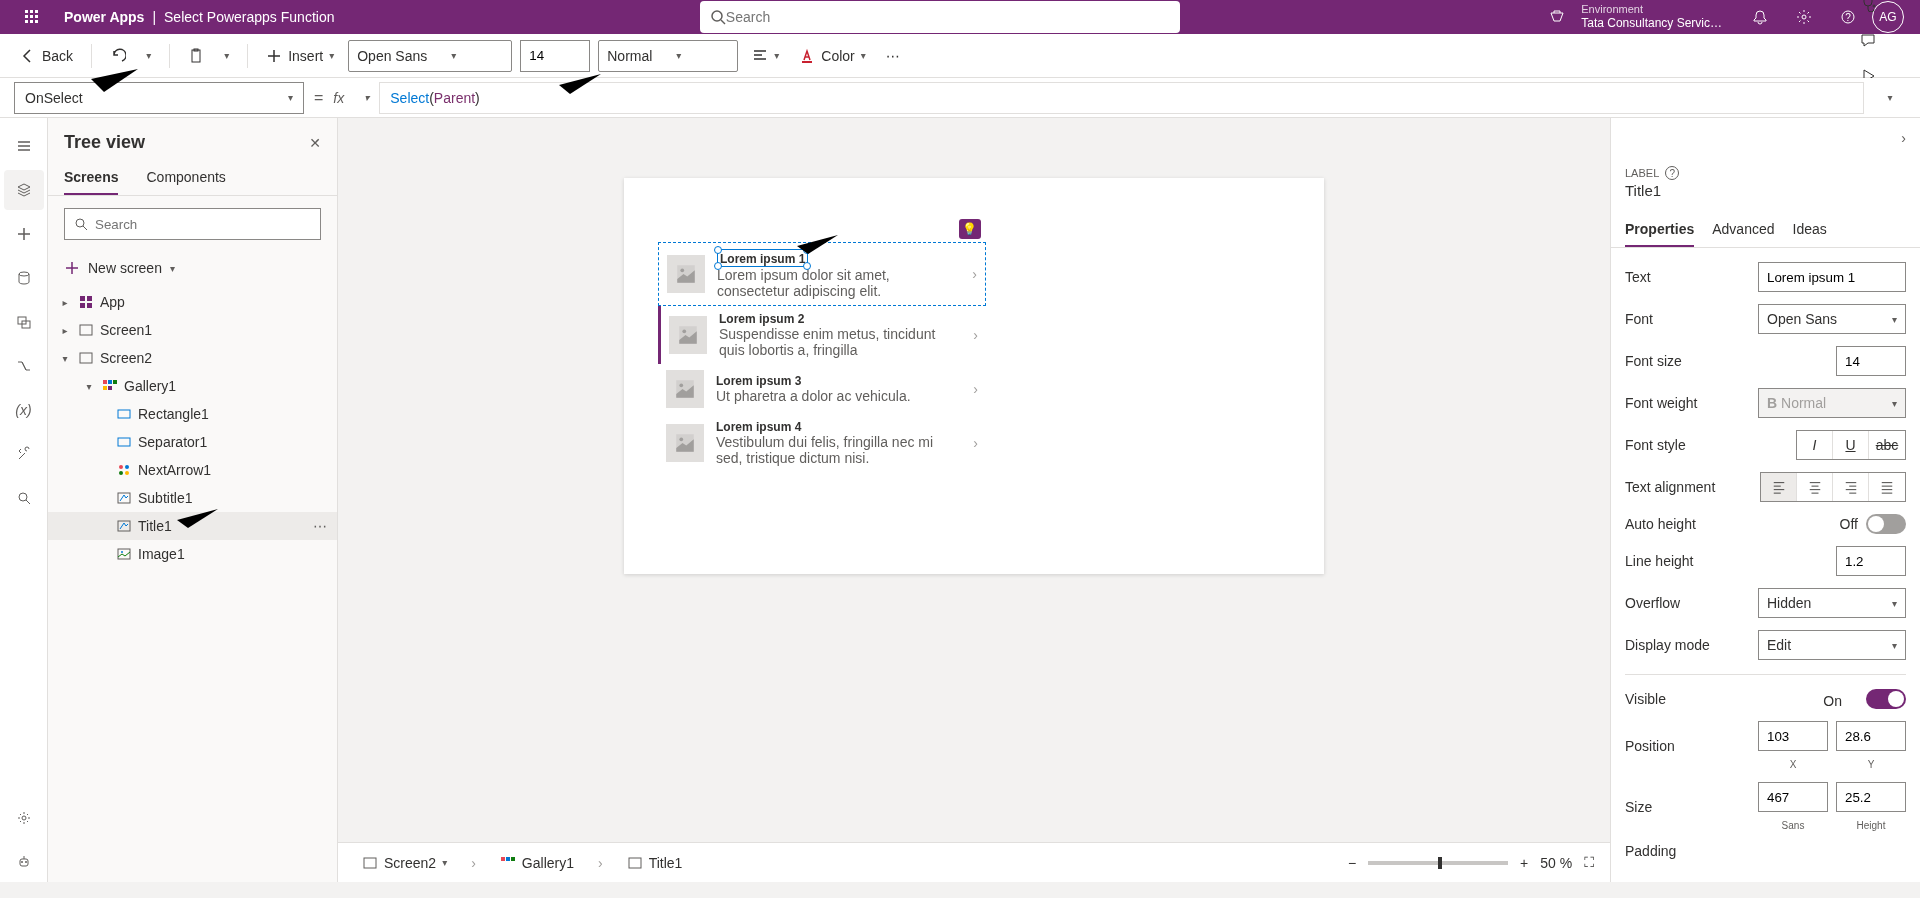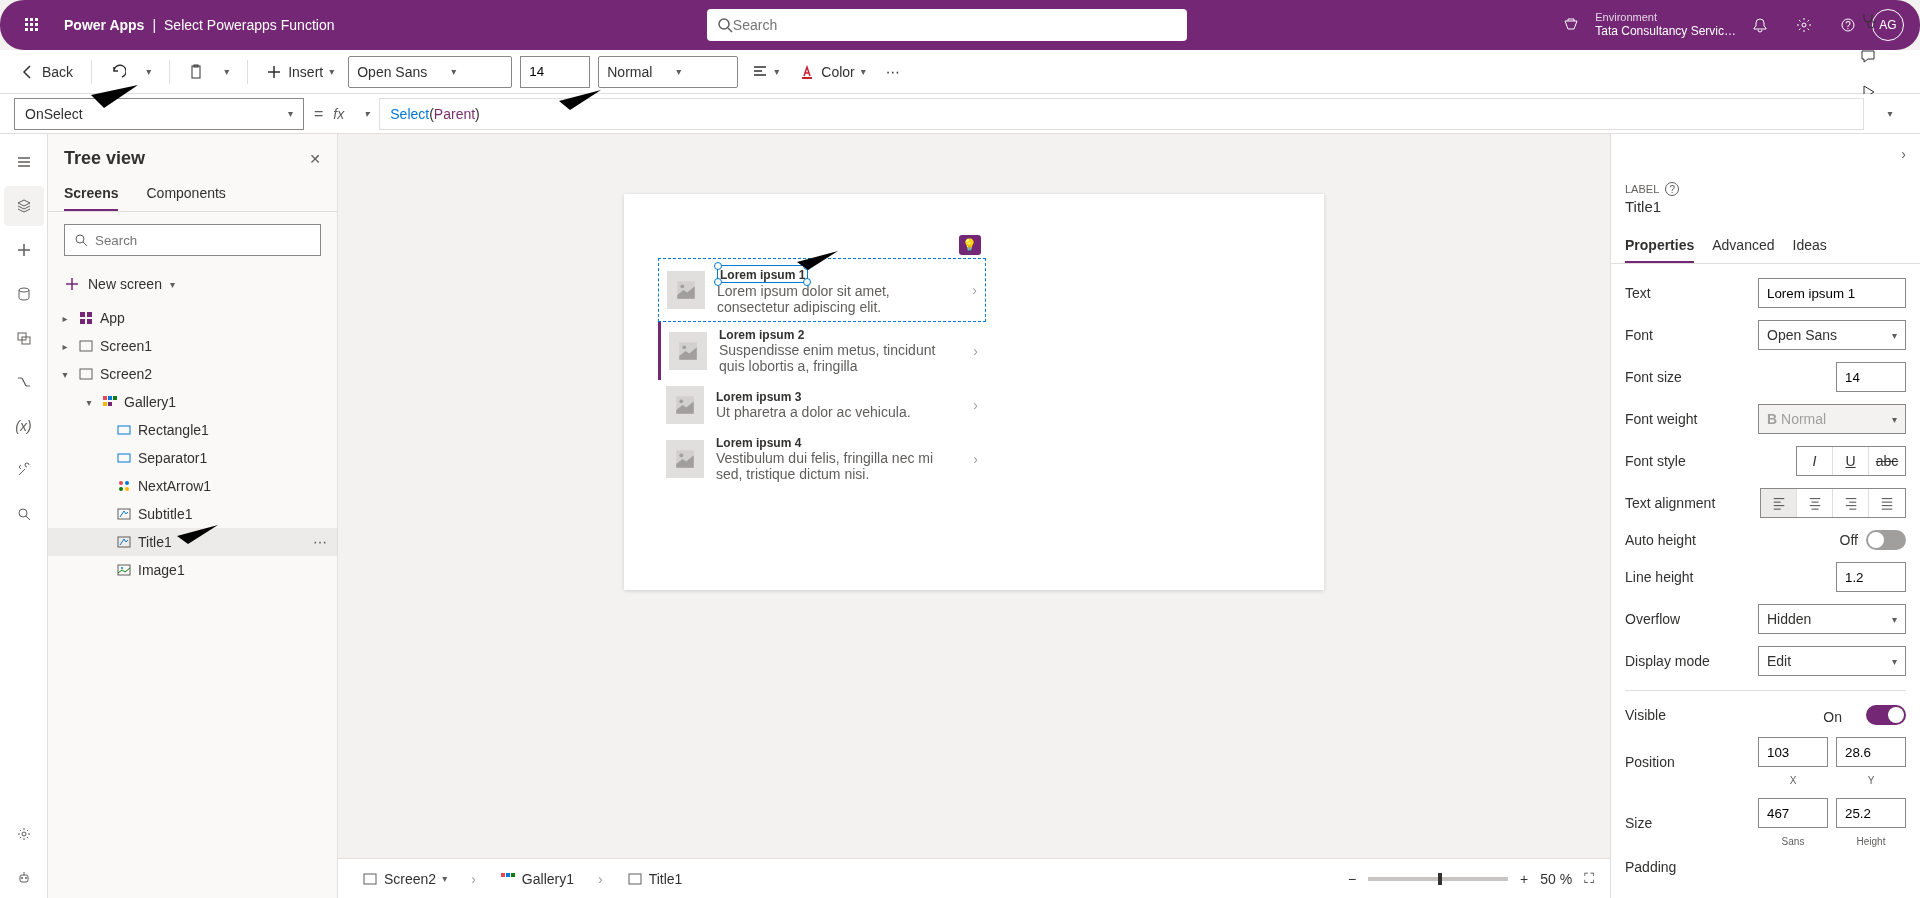--- a/index.html
+++ b/index.html
@@ -1,27 +1,27 @@
 <!DOCTYPE html>
 <html><head>
 <meta charset="utf-8">
 <style>
 * { box-sizing: border-box; margin: 0; padding: 0; font-family: "Segoe UI", sans-serif; }
 body { width: 1920px; height: 898px; overflow: hidden; background: #f3f2f1; font-size: 14px; color: #323130; }
 
 
-.header { height: 50px; background: #742774; display: flex; align-items: center; color: white; padding: 0 8px; border-radius: 24px; }
+.header { height: 34px; background: #742774; display: flex; align-items: center; color: white; padding: 0 8px; }
 .waffle { width: 48px; height: 48px; display: flex; align-items: center; justify-content: center; cursor: pointer; }
 .app-title { font-weight: 600; padding: 0 8px; white-space: nowrap; }
 .app-subtitle { padding: 0 8px; white-space: nowrap; }
 .search-wrap { flex: 1; display: flex; justify-content: center; }
 .search-box { width: 480px; height: 32px; background: white; border-radius: 4px; display: flex; align-items: center; padding: 0 10px; }
 .search-box input { border: none; outline: none; flex: 1; font-size: 14px; color: #323130; background: transparent; }
 .header-right { display: flex; align-items: center; gap: 4px; padding-right: 8px; }
-.env-block { display: flex; flex-direction: column; margin-right: 0; font-size: 12px; line-height: 1.2; }
+.env-block { display: flex; flex-direction: column; margin-right: 14px; font-size: 12px; line-height: 1.2; }
 .env-label { opacity: .8; font-size: 11px; }
 .hicon { width: 40px; height: 40px; display: flex; align-items: center; justify-content: center; cursor: pointer; font-size: 16px; }
 .avatar { width: 32px; height: 32px; border-radius: 50%; border: 1px solid white; display: flex; align-items: center; justify-content: center; font-size: 12px; }
 
 
 .ribbon { height: 44px; background: white; border-bottom: 1px solid #e1dfdd; display: flex; align-items: center; padding: 0 14px; gap: 8px; }
 .rbtn { display: flex; align-items: center; gap: 6px; padding: 4px 6px; cursor: pointer; border-radius: 4px; }
 .rsep { width: 1px; height: 24px; background: #e1dfdd; margin: 0 4px; }
 .rsel { height: 32px; border: 1px solid #8a8886; padding: 0 8px; display: flex; align-items: center; gap: 24px; border-radius: 2px; cursor: pointer; background: white; min-width: 0; }
 .rinput { height: 32px; width: 70px; border: 1px solid #8a8886; padding: 0 8px; background: white; }

